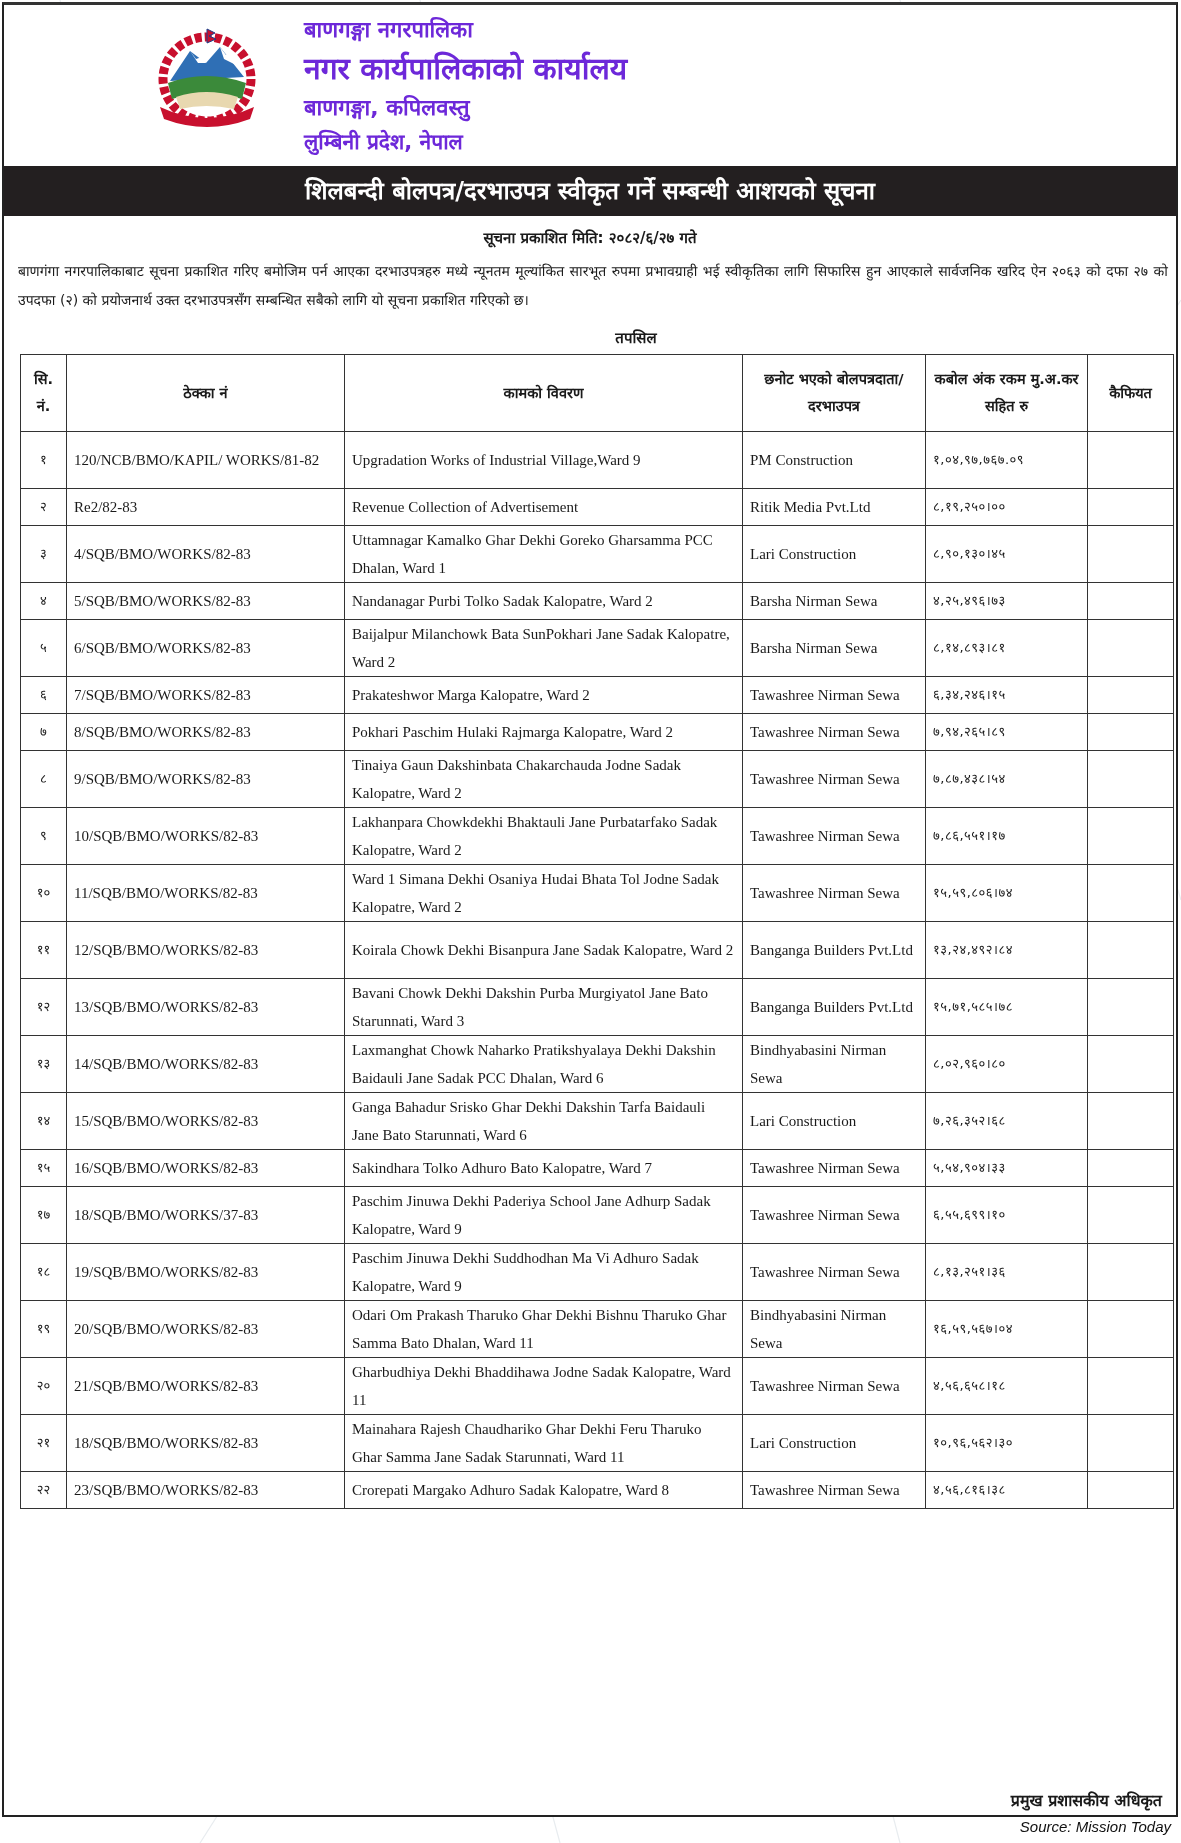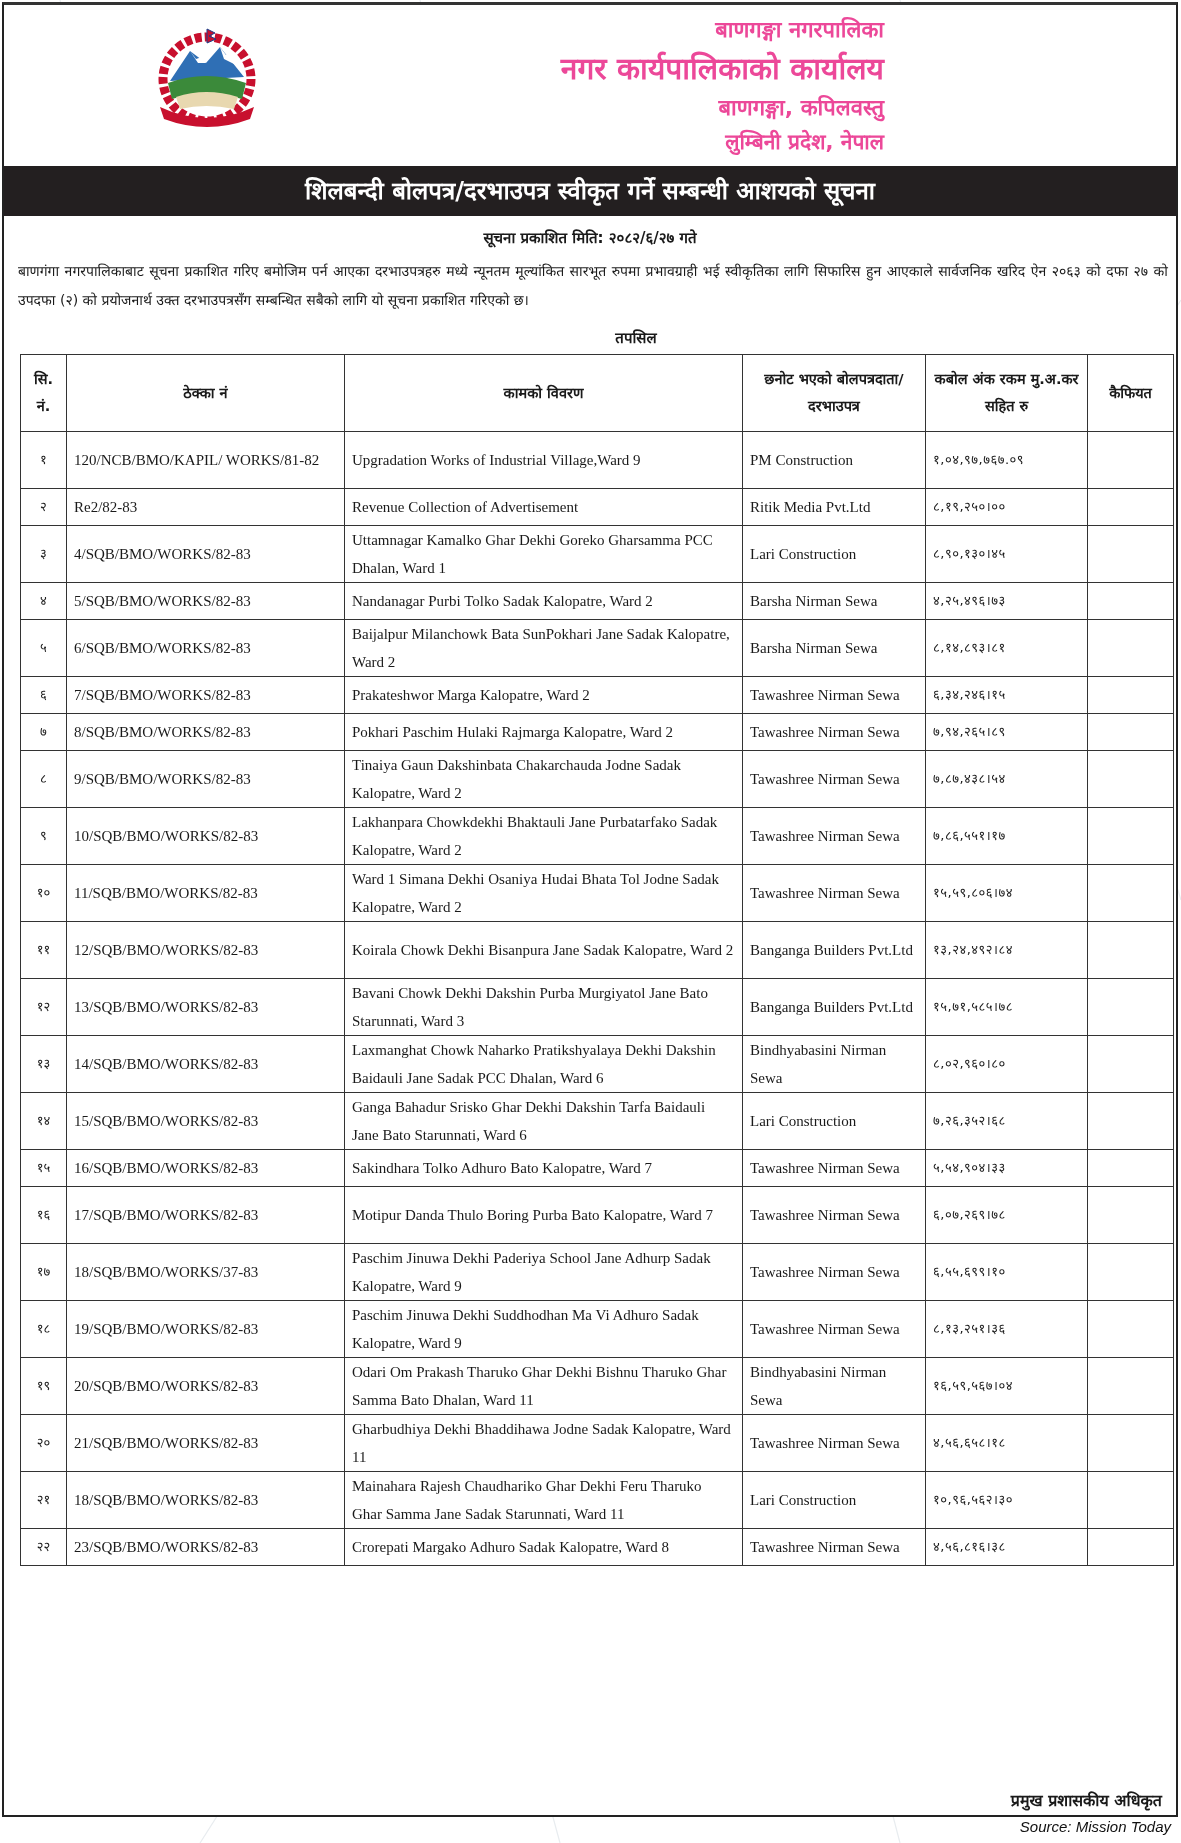--- a/index.html
+++ b/index.html
@@ -1,19 +1,19 @@
 <!DOCTYPE html>
 <html><head>
 <meta charset="utf-8">
 <style>
   html, body { margin: 0; padding: 0; background: #ffffff; }
   body { width: 1181px; height: 1843px; position: relative; overflow: hidden; font-family: "DejaVu Sans", sans-serif; color: #1a1a1a; }
   .frame { position: absolute; left: 2px; top: 2px; width: 1172px; height: 1810px; border: 2px solid #222; border-top: 3px solid #333; background: #fff; }
   .logo { position: absolute; left: 142px; top: 20px; width: 122px; height: 104px; }
-  .hdr { position: absolute; left: 300px; width: 580px; text-align: right; font-weight: bold; color: #ec4899; }
+  .hdr { position: absolute; left: 300px; width: 580px; text-align: left; font-weight: bold; color: #6d28d9; }
   .h1 { top: 8px; font-size: 22px; }
   .h2 { top: 42px; font-size: 30px; }
   .h3 { top: 86px; font-size: 22px; }
   .h4 { top: 122px; font-size: 21px; }
   .banner { position: absolute; left: 0; top: 161px; width: 1172px; height: 50px; background: #231f20; color: #fff; text-align: center; font-size: 24px; font-weight: bold; line-height: 50px; }
   .pubdate { position: absolute; left: 0; top: 222px; width: 1172px; text-align: center; font-size: 15px; font-weight: bold; }
   .para { position: absolute; left: 14px; top: 252px; width: 1150px; font-size: 14px; line-height: 29px; text-align: justify; }
   .tapsil { position: absolute; left: 0; top: 322px; width: 1172px; text-align: center; font-size: 15px; font-weight: bold; margin-left: 46px; }
   table.t { position: absolute; left: 16px; top: 349px; width: 1153px; border-collapse: collapse; table-layout: fixed; font-family: "Liberation Serif", serif; font-size: 15px; }
   table.t th, table.t td { border: 1.6px solid #333; padding: 0 7px; vertical-align: middle; line-height: 28px; }
@@ -196,28 +196,20 @@
         </tr>
         <tr style="height: 37px;">
           <td class="sn">१५</td>
           <td>16/SQB/BMO/WORKS/82-83</td>
           <td>Sakindhara Tolko Adhuro Bato Kalopatre, Ward 7</td>
           <td>Tawashree Nirman Sewa</td>
           <td class="amt">५,५४,९०४।३३</td>
           <td></td>
         </tr>
         <tr style="height: 57px;">
-          <td class="sn">१६</td>
-          <td>17/SQB/BMO/WORKS/82-83</td>
-          <td>Motipur Danda Thulo Boring Purba Bato Kalopatre, Ward 7</td>
-          <td>Tawashree Nirman Sewa</td>
-          <td class="amt">६,०७,२६९।७८</td>
-          <td></td>
-        </tr>
-        <tr style="height: 57px;">
           <td class="sn">१७</td>
           <td>18/SQB/BMO/WORKS/37-83</td>
           <td>Paschim Jinuwa Dekhi Paderiya School Jane Adhurp Sadak Kalopatre, Ward 9</td>
           <td>Tawashree Nirman Sewa</td>
           <td class="amt">६,५५,६९९।१०</td>
           <td></td>
         </tr>
         <tr style="height: 57px;">
           <td class="sn">१८</td>
           <td>19/SQB/BMO/WORKS/82-83</td>

